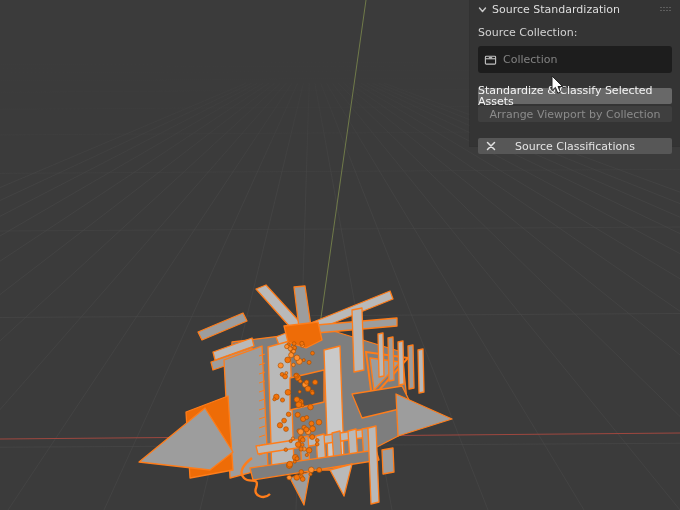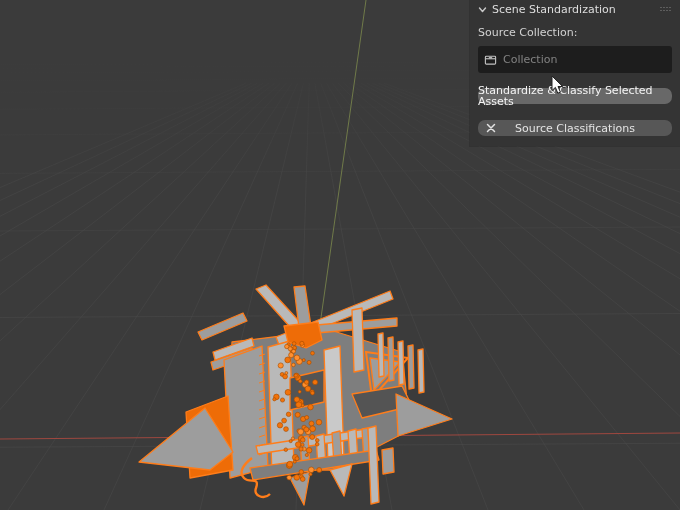--- a/index.html
+++ b/index.html
@@ -30,21 +30,21 @@
   .spacer{flex:1}
   .drag-dots{display:grid;grid-template-columns:repeat(4,3px);grid-auto-rows:3px;}
   .drag-dots i{width:1.5px;height:1.5px;background:#636363;border-radius:50%;}
   .panel-label{padding:10px 8px 0 8px;color:#d2d2d2;}
   .field{
     margin:8px 8px 0 8px;height:27px;background:#1d1d1d;border-radius:3px;
     display:flex;align-items:center;gap:6px;padding:0 6px;
   }
   .field .ph{color:#828282;}
   .btn{
-    margin:2px 8px 0 8px;height:16px;border-radius:7px;
+    margin:2px 8px 0 8px;height:16px;border-radius:2px;
     display:flex;align-items:center;justify-content:center;
     color:#ededed;cursor:default;position:relative;
   }
   .btn-primary{margin-top:15px;background:#686868;color:#f4f4f4;}
   .btn-disabled{background:#3f3f3f;color:#8b8b8b;}
   .btn-reset{margin-top:16px;background:#575757;color:#e4e4e4;}
   .btn-reset .x-ico{position:absolute;left:8px;top:3px;}
 
   .cursor{position:absolute;left:551px;top:76px;pointer-events:none;}
 </style>
@@ -254,21 +254,21 @@
           <circle cx="285.1" cy="376.5" r="2.4" fill="#f2730a" stroke="#a34a00" stroke-width="0.6"></circle>
         </g>
     </g>
   </svg>
 
   <div class="panel">
     <div class="panel-header">
       <svg width="9" height="9" viewBox="0 0 9 9">
         <polyline points="1.5,3 4.5,6.5 7.5,3" fill="none" stroke="#c8c8c8" stroke-width="1.4" stroke-linecap="round" stroke-linejoin="round"></polyline>
       </svg>
-      <span class="panel-title">Scene Standardization</span>
+      <span class="panel-title">Source Standardization</span>
       <span class="spacer"></span>
       <span class="drag-dots">
         <i></i>
           <i></i>
           <i></i>
           <i></i>
           <i></i>
           <i></i>
           <i></i>
           <i></i>
@@ -280,20 +280,21 @@
     <div class="field">
       <svg width="13" height="13" viewBox="0 0 14 14">
         <rect x="1.5" y="3.5" width="11" height="8.5" rx="1" fill="none" stroke="#c2c2c2" stroke-width="1.2"></rect>
         <line x1="1.5" y1="6.2" x2="12.5" y2="6.2" stroke="#c2c2c2" stroke-width="1.2"></line>
         <rect x="5.2" y="4.4" width="3.6" height="1.4" fill="#c2c2c2"></rect>
       </svg>
       <span class="ph">Collection</span>
     </div>
 
     <div class="btn btn-primary">Standardize &amp; Classify Selected Assets</div>
+    <div class="btn btn-disabled">Arrange Viewport by Collection</div>
 
     <div class="btn btn-reset">
       <svg class="x-ico" width="10" height="10" viewBox="0 0 10 10">
         <path d="M1.5,1.5 L8.5,8.5 M8.5,1.5 L1.5,8.5" stroke="#e2e2e2" stroke-width="1.5" stroke-linecap="round"></path>
       </svg>
       <span>Source Classifications</span>
     </div>
   </div>
 
   <svg class="cursor" width="16" height="20" viewBox="0 0 16 20">

